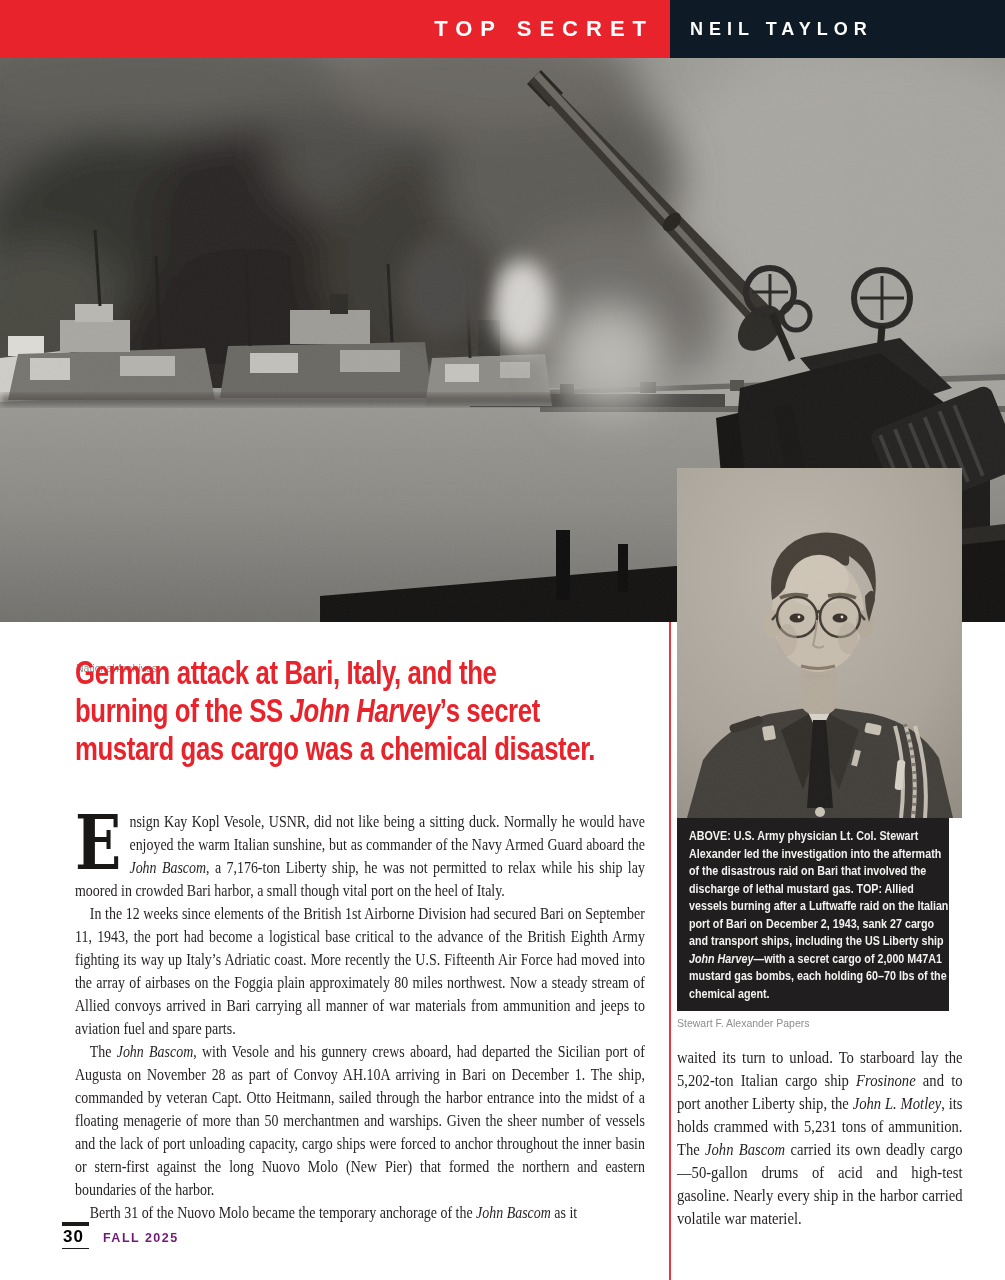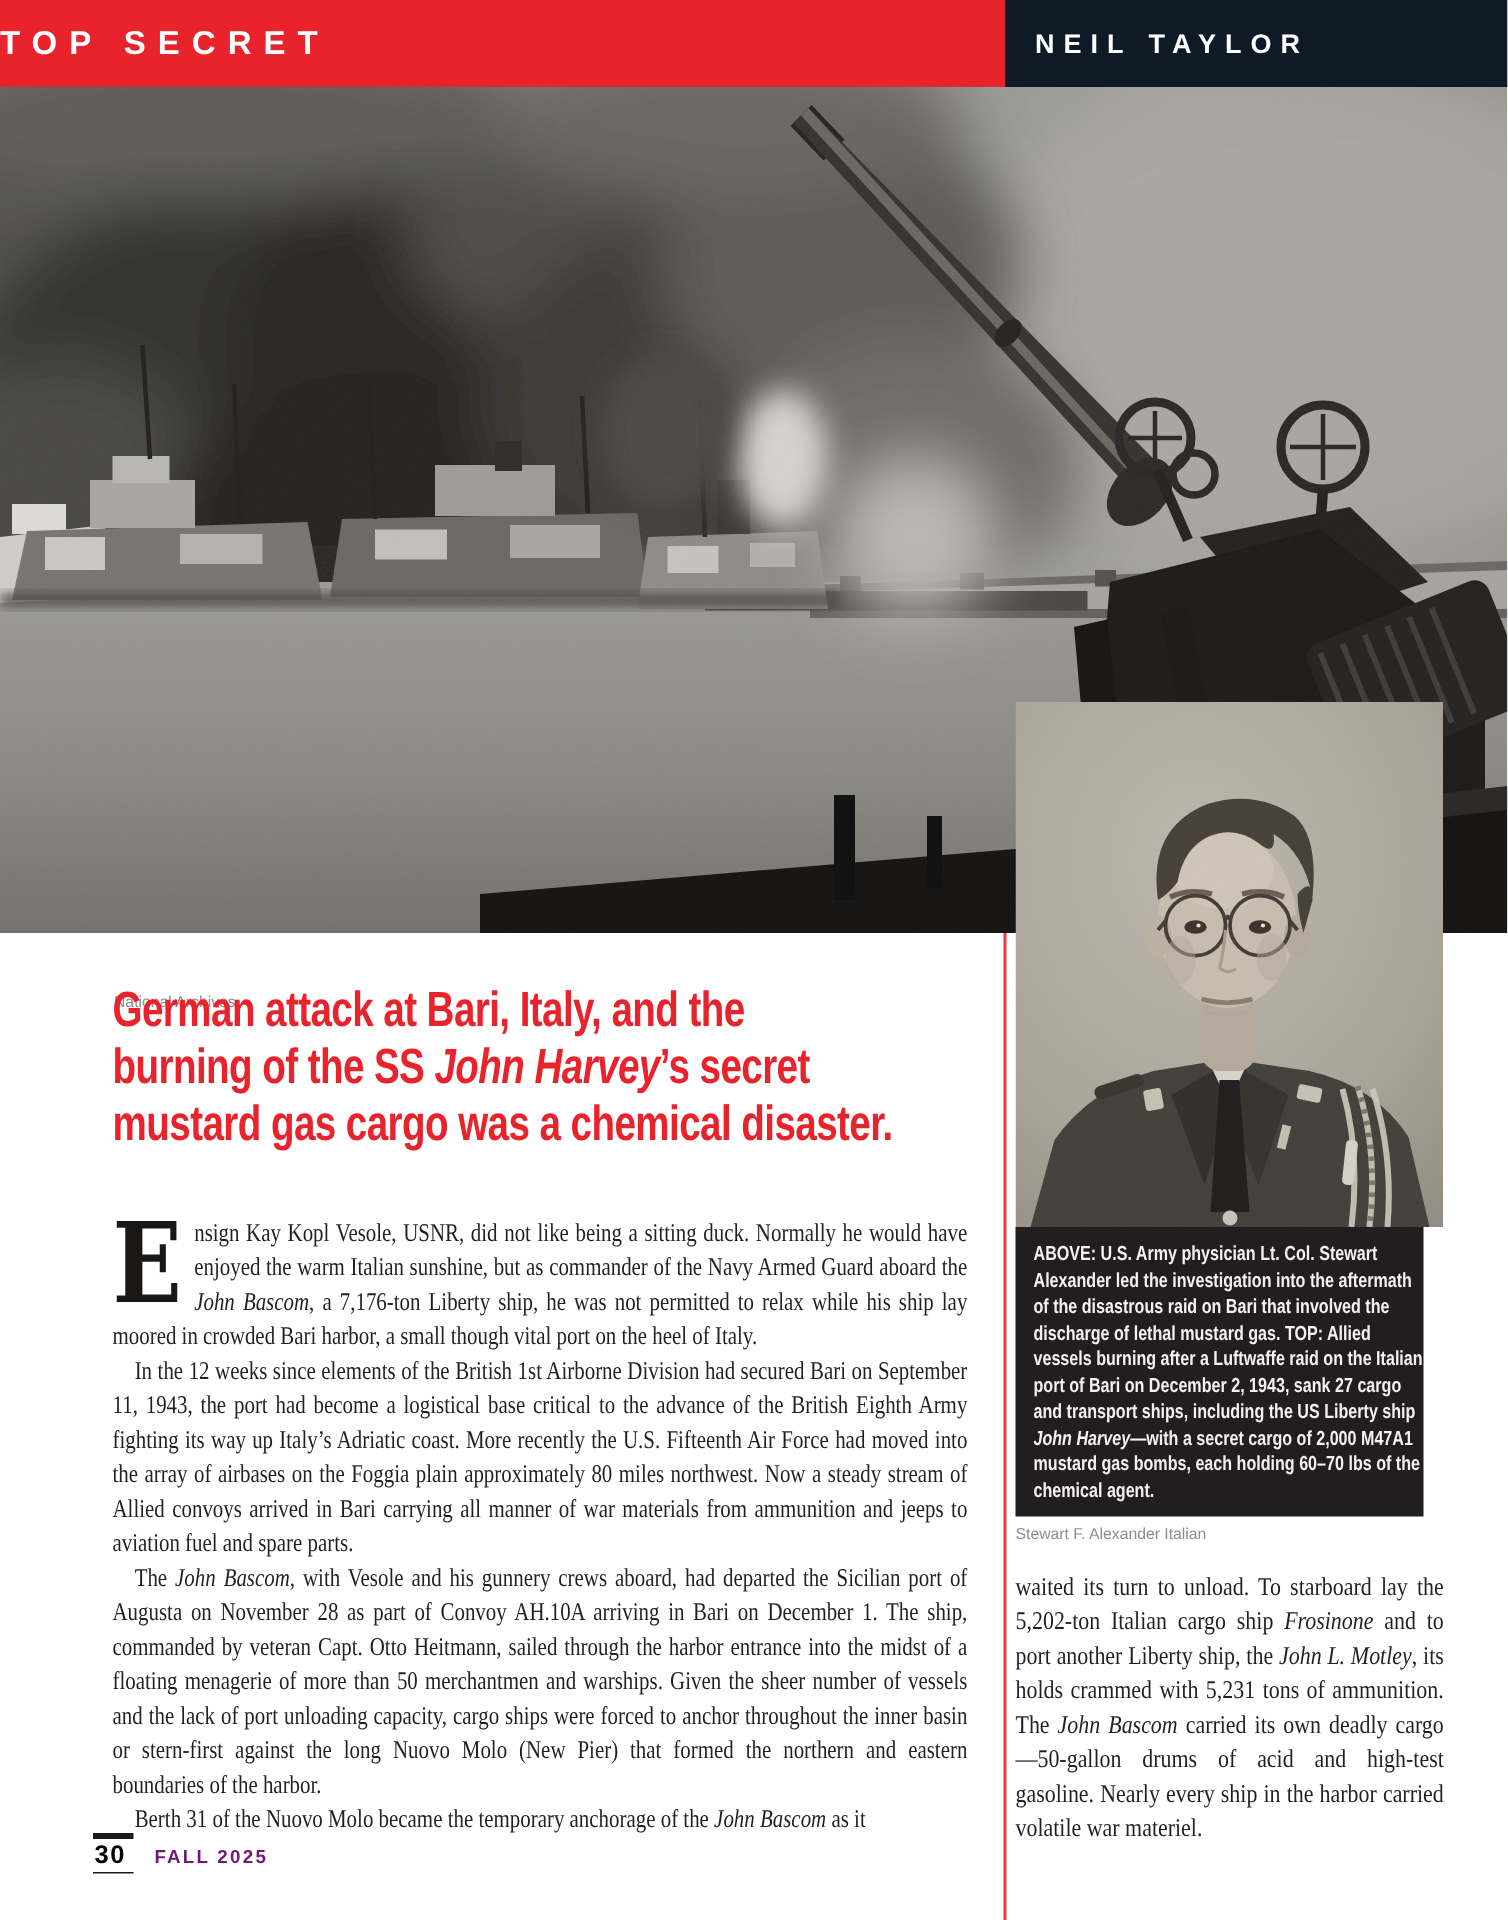--- a/index.html
+++ b/index.html
@@ -1,21 +1,21 @@
 <!DOCTYPE html>
 <html><head>
 <meta charset="utf-8">
 <style>
   html,body { margin:0; padding:0; background:#ffffff; }
   .page { position:relative; width:1005px; height:1280px; background:#fff; overflow:hidden;
           font-family:"Liberation Serif", serif; color:#231f20; }
 
   
   .band-red { position:absolute; left:0; top:0; width:670px; height:58px; background:#e8232b;
-              display:flex; align-items:center; box-sizing:border-box; padding-right:16px; }
+              display:flex; align-items:center; justify-content:flex-end; box-sizing:border-box; padding-right:16px; }
   .band-navy { position:absolute; left:670px; top:0; width:348px; height:58px; background:#0e1b26;
                display:flex; align-items:center; box-sizing:border-box; padding-left:20px; }
   .kicker { color:#fff; font-family:"Liberation Sans", sans-serif; font-weight:bold;
             font-size:22px; letter-spacing:8px; white-space:nowrap; }
   .author { color:#fff; font-family:"Liberation Sans", sans-serif; font-weight:bold;
             font-size:18px; letter-spacing:6px; white-space:nowrap; }
 
   
   .main-photo { position:absolute; left:0; top:58px; width:1005px; height:564px; margin:0; }
   .main-photo svg { display:block; }
@@ -281,21 +281,21 @@
         <path d="M228,256 Q242,300 236,350" stroke="#6b655c" stroke-width="4" fill="none" stroke-dasharray="3 5" opacity="0.8"></path>
         <rect x="219" y="292" width="8" height="30" rx="3" fill="#d6d1c6" transform="rotate(6 223 307)"></rect>
         <rect x="52" y="252" width="34" height="9" rx="4" fill="#39362f" transform="rotate(-18 69 256)"></rect>
         <circle cx="143" cy="344" r="5" fill="#c9c3b6"></circle>
         <rect width="285" height="350" filter="url(#pgrain)" opacity="0.06"></rect>
       </svg>
     </figure>
     <div class="caption-box">
       <div class="caption-inner"><span>ABOVE: U.S. Army physician Lt. Col. Stewart Alexander led the investigation into the aftermath of the disastrous raid on Bari that involved the discharge of lethal mustard gas. TOP: Allied vessels burning after a Luftwaffe raid on the Italian port of Bari on December 2, 1943, sank 27 cargo and transport ships, including the US Liberty ship </span><em>John Harvey</em><span>—with a secret cargo of 2,000 M47A1 mustard gas bombs, each holding 60–70 lbs of the chemical agent.</span></div>
     </div>
-    <div class="credit credit-sa">Stewart F. Alexander Italian</div>
+    <div class="credit credit-sa">Stewart F. Alexander Papers</div>
     <div class="rcol-outer">
       <div class="col-inner-r">
         <p><span>waited its turn to unload. To starboard lay the 5,202-ton Italian cargo ship </span><em>Frosinone</em><span> and to port another Liberty ship, the </span><em>John L. Motley</em><span>, its holds crammed with 5,231 tons of ammunition. The </span><em>John Bascom</em><span> carried its own deadly cargo—50-gallon drums of acid and high-test gasoline. Nearly every ship in the harbor carried volatile war materiel.</span></p>
       </div>
     </div>
   </aside>
 
   <footer class="folio">
     <span class="folio-num">30</span><span class="issue">FALL 2025</span>
   </footer>

